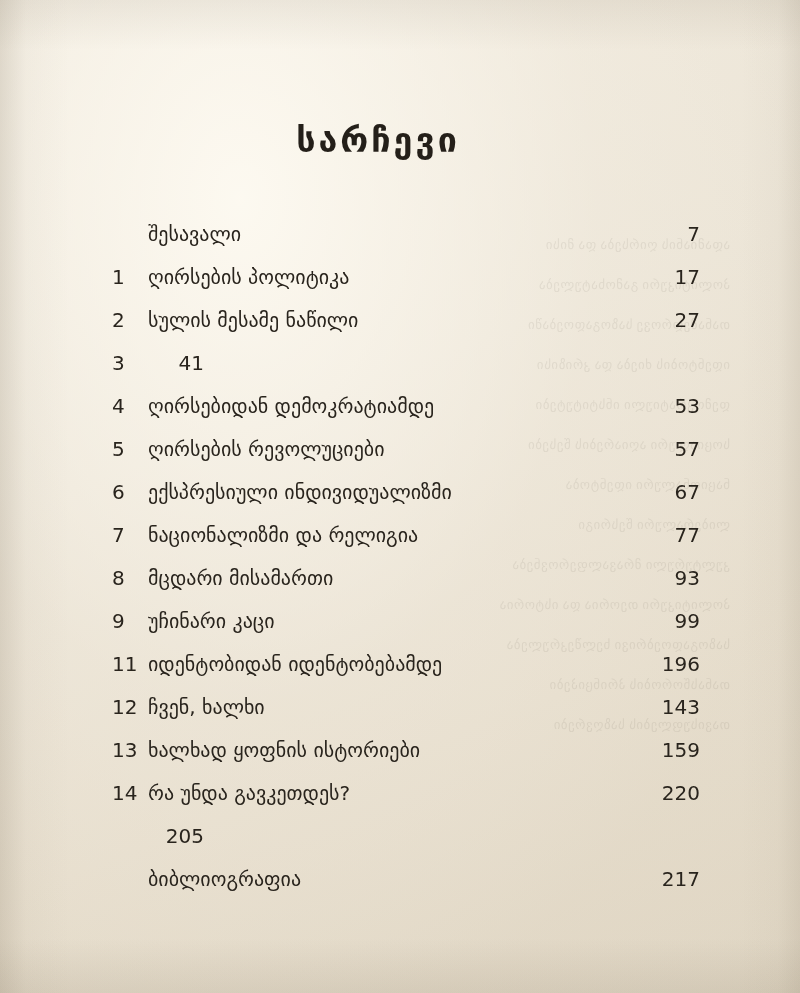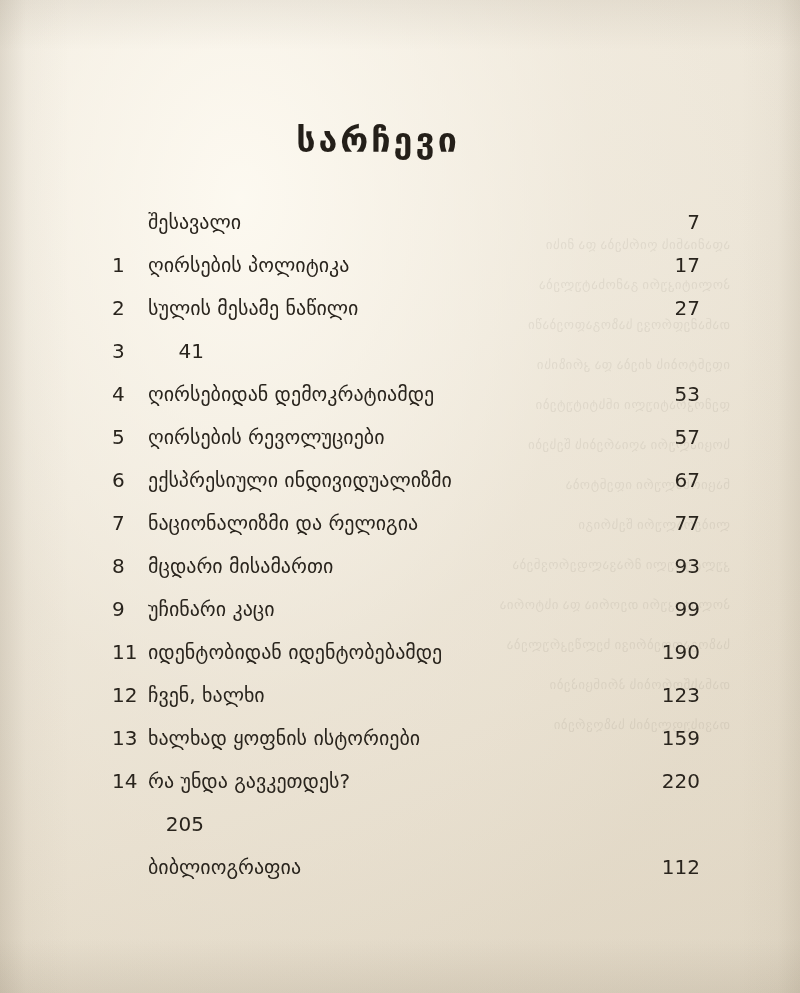--- a/index.html
+++ b/index.html
@@ -63,21 +63,21 @@
     text-align: center;
     font-family: "DejaVu Sans", sans-serif;
     font-size: 34px;
     font-weight: 700;
     letter-spacing: 3px;
     color: #241f19;
     margin-left: 8px;
   }
   .toc-list {
     position: absolute;
-    top: 210px;
+    top: 222px;
     left: 112px;
     width: 588px;
   }
   .toc-row {
     display: flex;
     align-items: baseline;
     height: 43px;
     font-size: 20px;
     color: #29241d;
   }
@@ -171,41 +171,41 @@
           <span class="row-page">93</span>
         </div>
         <div class="toc-row">
           <span class="row-num">9</span>
           <span class="row-label">უჩინარი კაცი</span>
           <span class="row-page">99</span>
         </div>
         <div class="toc-row">
           <span class="row-num">11</span>
           <span class="row-label">იდენტობიდან იდენტობებამდე</span>
-          <span class="row-page">190</span>
+          <span class="row-page">196</span>
         </div>
         <div class="toc-row">
           <span class="row-num">12</span>
           <span class="row-label">ჩვენ, ხალხი</span>
-          <span class="row-page">123</span>
+          <span class="row-page">143</span>
         </div>
         <div class="toc-row">
           <span class="row-num">13</span>
           <span class="row-label">ხალხად ყოფნის ისტორიები</span>
           <span class="row-page">159</span>
         </div>
         <div class="toc-row">
           <span class="row-num">14</span>
           <span class="row-label">რა უნდა გავკეთდეს?</span>
           <span class="row-page">220</span>
         </div>
         <div class="toc-row row-front">
           <span class="row-num"></span>
           <span class="row-page">205</span>
         </div>
         <div class="toc-row row-front">
           <span class="row-num"></span>
           <span class="row-label">ბიბლიოგრაფია</span>
-          <span class="row-page">112</span>
+          <span class="row-page">217</span>
         </div>
       </div>
   </div>
 </div>
 
 </body></html>

